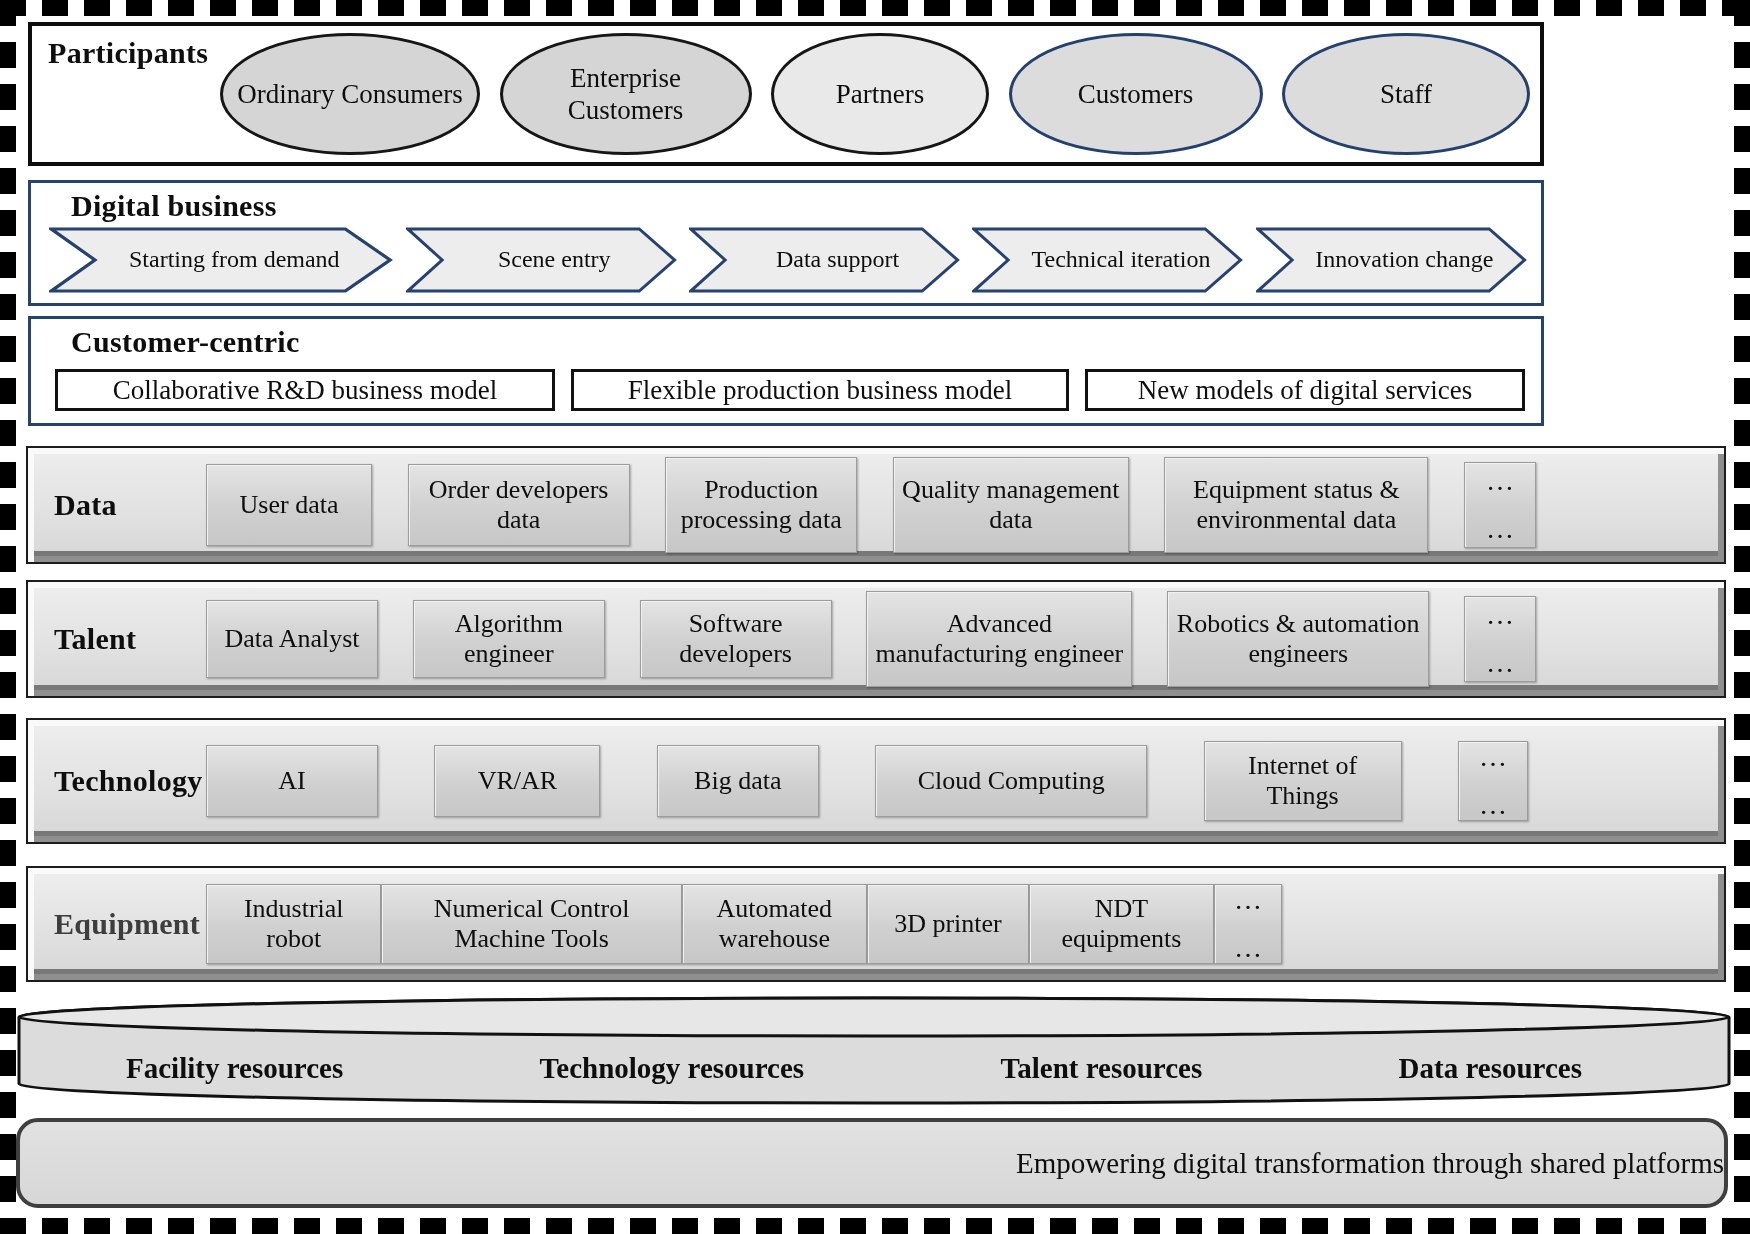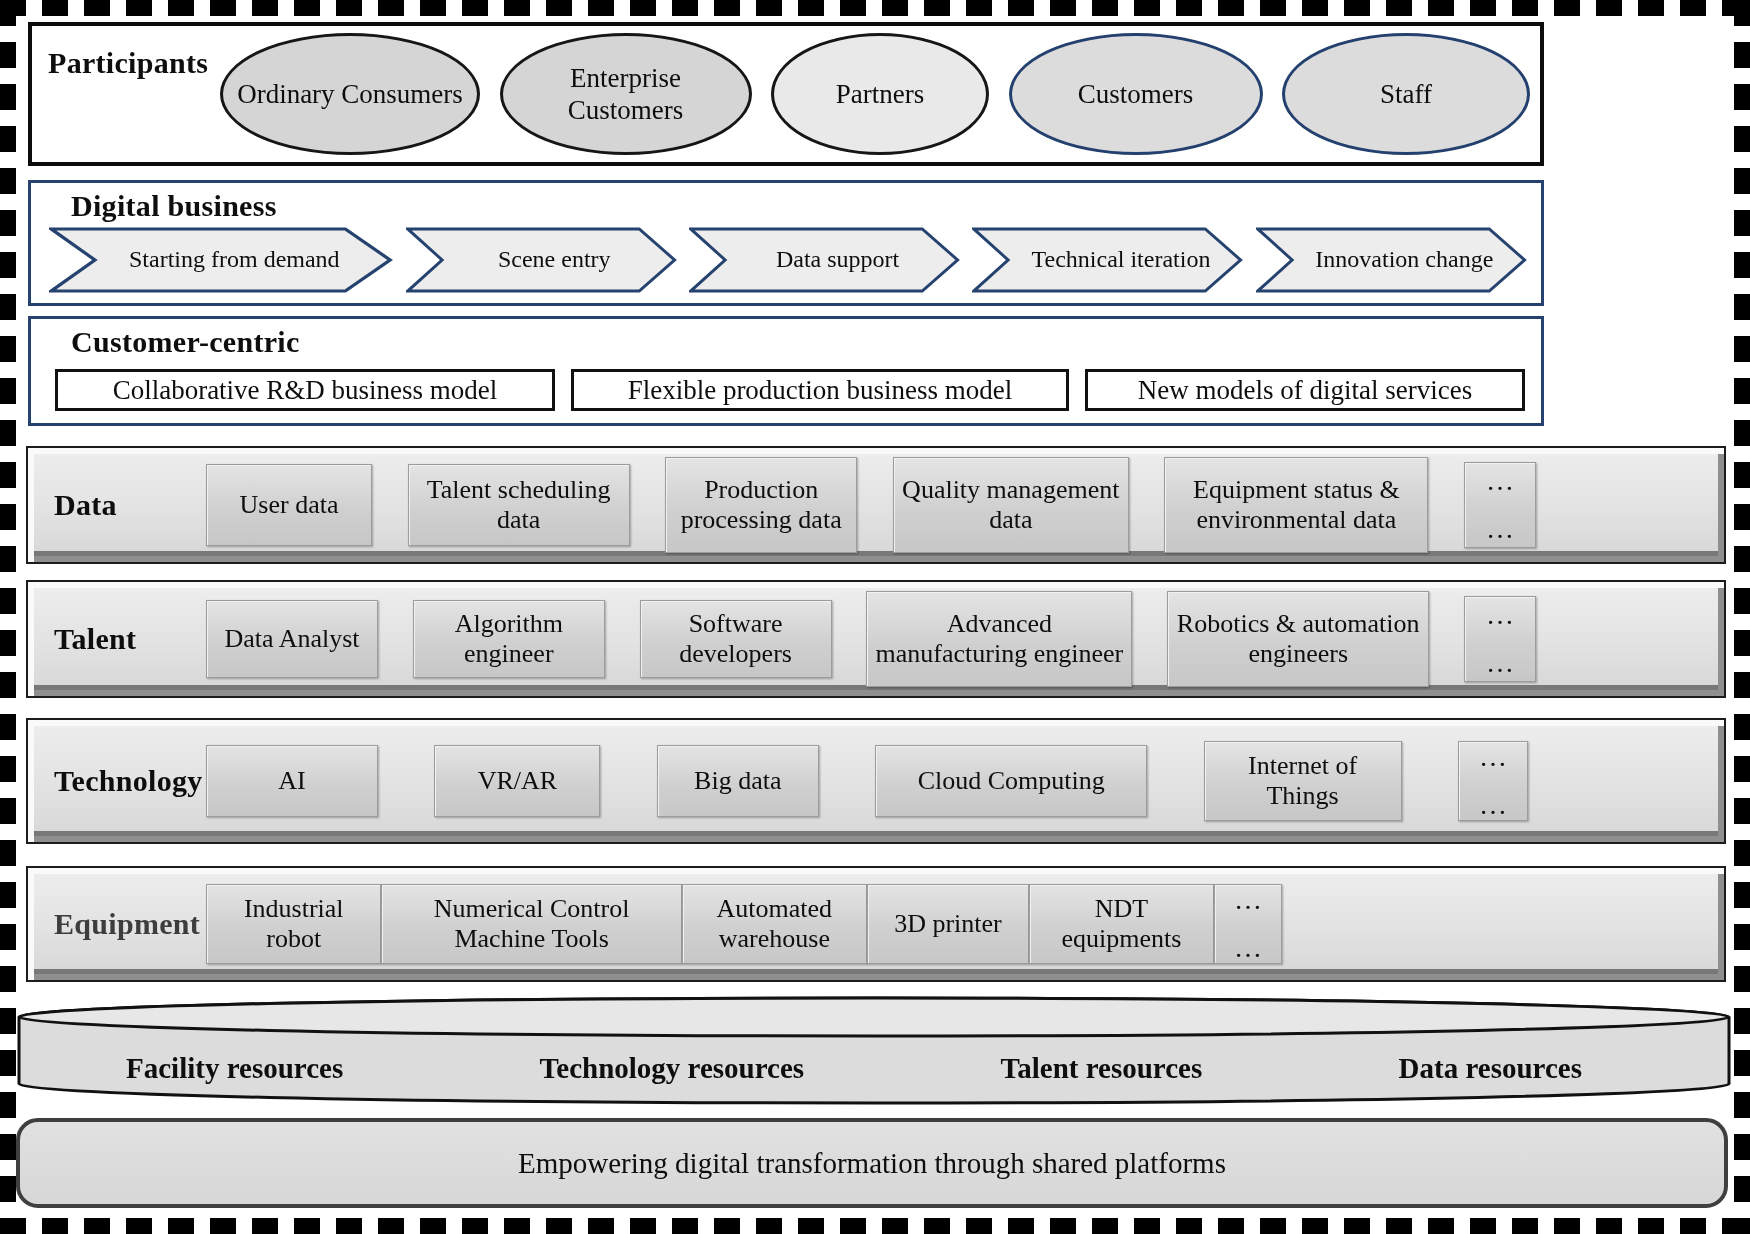--- a/index.html
+++ b/index.html
@@ -20,21 +20,21 @@
 
   .wrap{position:absolute;left:16px;top:16px;width:1714px;height:1202px;padding-top:6px;}
 
   .band-title{font-weight:bold;font-size:30px;letter-spacing:.3px;}
 
   
   .participants{
     margin-left:12px;width:1516px;height:144px;border:4px solid #0d0d0d;background:#fff;
     position:relative;box-sizing:border-box;
   }
-  .participants .band-title{position:absolute;top:20px;left:16px;}
+  .participants .band-title{position:absolute;top:10px;left:16px;}
   .ellipse-row{position:absolute;left:188px;right:10px;top:8px;bottom:8px;
     display:flex;align-items:center;justify-content:space-between;}
   .ellipse{
     height:122px;border-radius:50%;display:flex;align-items:center;justify-content:center;
     text-align:center;font-size:27px;line-height:1.2;padding:0 14px;box-sizing:border-box;
   }
   .e0{width:260px;background:#d5d5d5;border:3px solid #161616;}
   .e1{width:252px;background:#d5d5d5;border:3px solid #161616;}
   .e2{width:218px;background:#e9e9e9;border:3px solid #161616;}
   .e3{width:254px;background:#dcdcdc;border:3px solid #24406e;}
@@ -115,21 +115,21 @@
     position:absolute;left:110px;right:150px;top:34px;bottom:0;
     display:flex;align-items:center;justify-content:space-between;
     font-weight:bold;font-size:29px;
   }
 
   
   .platform{
     margin-top:10px;margin-left:0px;width:1712px;height:90px;box-sizing:border-box;
     border:4px solid #3f3f3f;border-radius:22px;
     background:linear-gradient(180deg,#e1e1e1,#d7d7d7);
-    display:flex;align-items:center;justify-content:center;font-size:29px;
+    display:flex;align-items:center;justify-content:flex-end;font-size:29px;
   }
 </style>
 </head>
 <body>
 
 <div class="dash top"></div>
 <div class="dash bottom"></div>
 <div class="dash left"></div>
 <div class="dash right"></div>
 
@@ -198,21 +198,21 @@
       <div class="model-box m0">Collaborative R&amp;D business model</div>
       <div class="model-box m1">Flexible production business model</div>
       <div class="model-box m2">New models of digital services</div>
     </div>
   </div>
 
   <div class="band3d row-data">
     <div class="band-title">Data</div>
     <div class="boxes">
       <div class="rbox d0">User data</div>
-      <div class="rbox d1">Talent scheduling data</div>
+      <div class="rbox d1">Order developers data</div>
       <div class="rbox d2">Production processing data</div>
       <div class="rbox d3">Quality management data</div>
       <div class="rbox d4">Equipment status &amp; environmental data</div>
       <div class="rbox dm more">…
 …</div>
     </div>
   </div>
 
   <div class="band3d row-talent">
     <div class="band-title">Talent</div>

